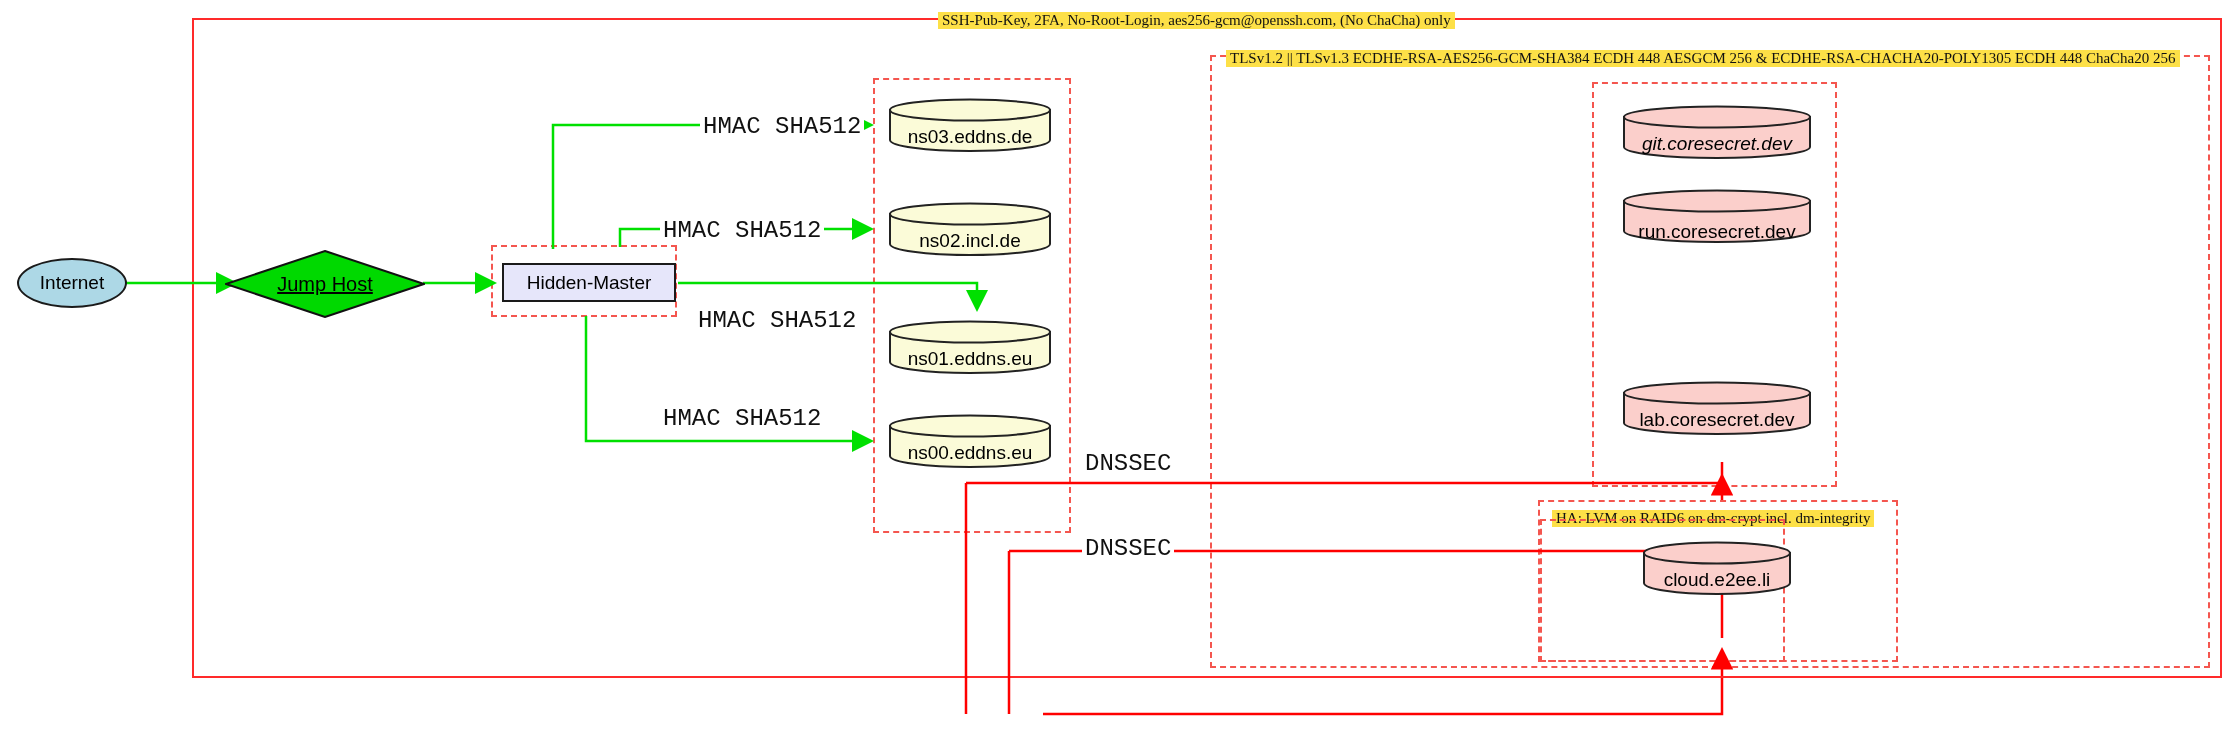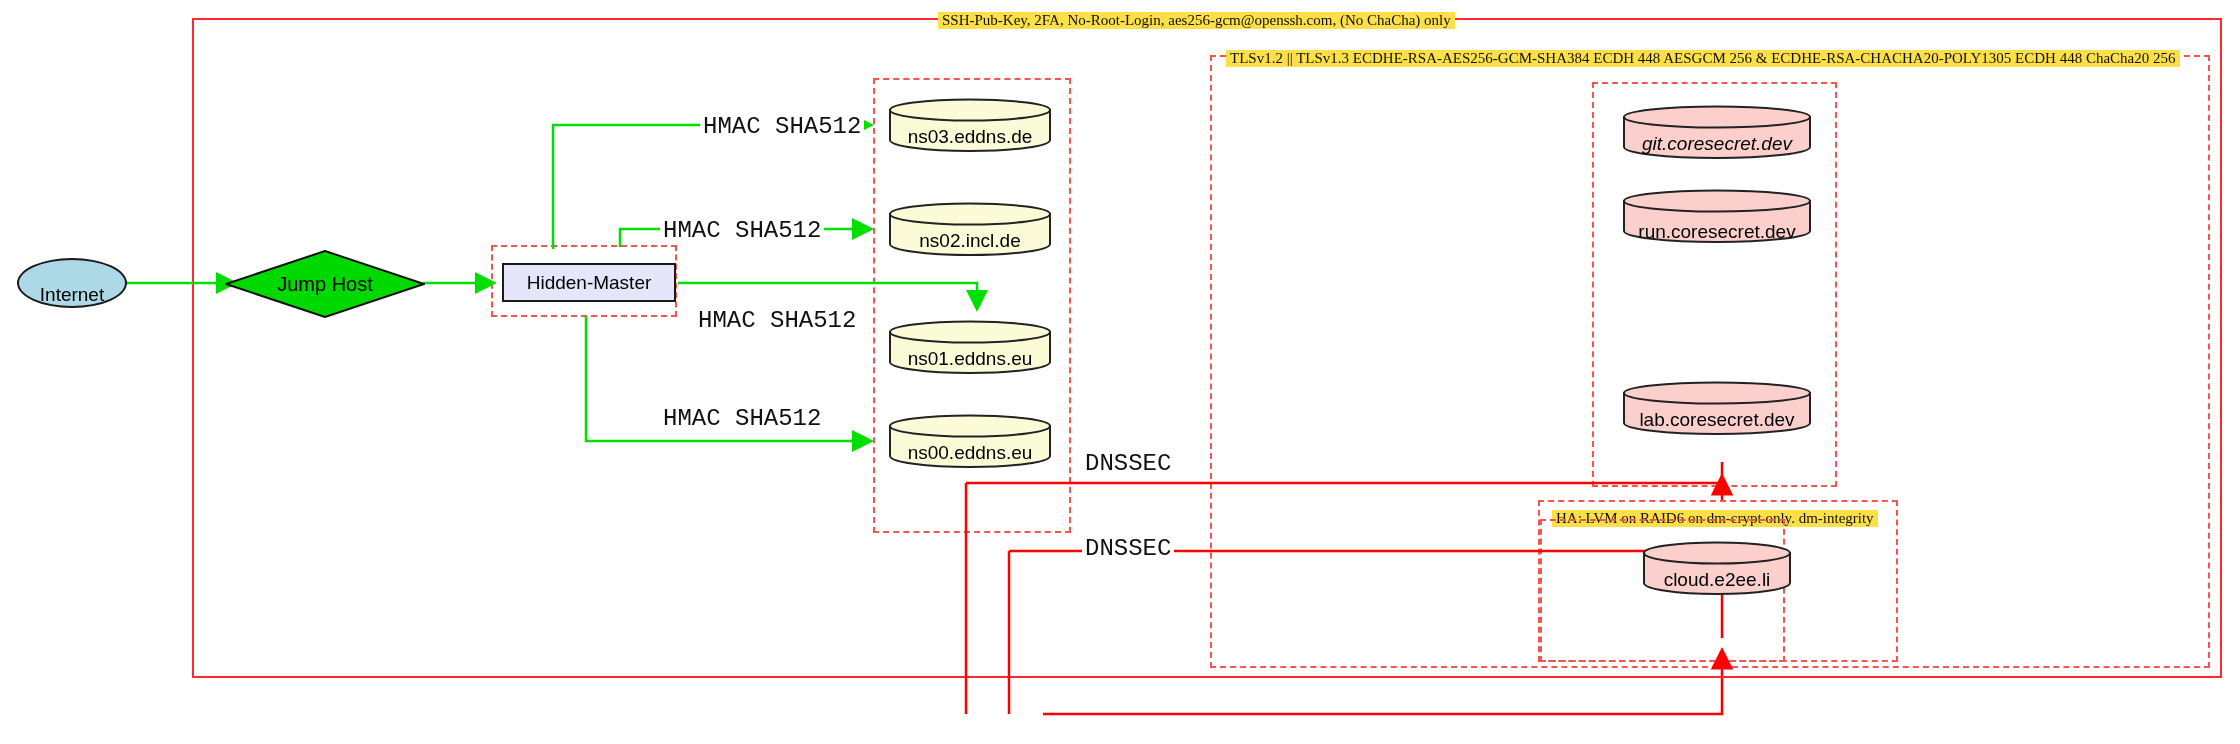--- a/index.html
+++ b/index.html
@@ -20,21 +20,21 @@
     position:absolute;white-space:nowrap;
     font-family:"Liberation Serif", serif;
     font-size:15px;color:#111;background:#fde047;padding:0 4px;
   }
 
   
   .node{position:absolute;box-sizing:border-box;}
 
   .ellipse{
     border:2px solid #1a1a1a;border-radius:50%;
-    display:flex;align-items:flex-end;justify-content:center;
+    display:flex;align-items:center;justify-content:center;
     background:#add8e6;font-size:19px;color:#000;
   }
 
   .diamond-wrap{position:absolute;display:flex;align-items:center;justify-content:center;}
   .diamond-wrap svg{position:absolute;left:0;top:0;}
   .diamond-label{position:relative;font-size:20px;color:#000;z-index:2;}
 
   .cyl{
     position:absolute;
     display:flex;align-items:center;justify-content:center;
@@ -66,21 +66,21 @@
   <div class="cluster dashed" style="left:1210px;top:55px;width:1000px;height:613px;"></div>
   <div class="cluster-label" style="left:1226px;top:50px;">TLSv1.2 || TLSv1.3 ECDHE-RSA-AES256-GCM-SHA384 ECDH 448 AESGCM 256 &amp; ECDHE-RSA-CHACHA20-POLY1305 ECDH 448 ChaCha20 256</div>
 
   <div class="cluster dashed" style="left:873px;top:78px;width:198px;height:455px;"></div>
 
   <div class="cluster dashed" style="left:491px;top:245px;width:186px;height:72px;"></div>
 
   <div class="cluster dashed" style="left:1592px;top:82px;width:245px;height:405px;"></div>
 
   <div class="cluster dashed" style="left:1538px;top:500px;width:360px;height:162px;"></div>
-  <div class="cluster-label" style="left:1552px;top:510px;">HA: LVM on RAID6 on dm-crypt only. dm-integrity</div>
+  <div class="cluster-label" style="left:1552px;top:510px;">HA: LVM on RAID6 on dm-crypt incl. dm-integrity</div>
 
   <div class="cluster dashed" style="left:1540px;top:519px;width:245px;height:143px;"></div>
 
   <svg id="wires" viewBox="0 0 2240 744">
     <defs>
       <marker id="grn" markerWidth="9" markerHeight="9" refX="7" refY="4.5" orient="auto">
         <path d="M0,0 L9,4.5 L0,9 z" fill="#00e000"></path>
       </marker>
       <marker id="red" markerWidth="9" markerHeight="9" refX="7" refY="4.5" orient="auto">
         <path d="M0,0 L9,4.5 L0,9 z" fill="#ff0000"></path>
@@ -107,21 +107,21 @@
     <path d="M1722,676 L1722,652" stroke="#ff0000" stroke-width="2.5" fill="none" marker-end="url(#red)"></path>
     <path d="M1009,551 L1009,714" stroke="#ff0000" stroke-width="2.5" fill="none"></path>
 
     <path d="M1043,714 L1722,714 L1722,678" stroke="#ff0000" stroke-width="2.5" fill="none"></path>
   </svg>
 
   <div class="node ellipse" style="left:17px;top:258px;width:110px;height:50px;">
     <span>Internet</span>
   </div>
 
-  <div class="diamond-wrap" style="left:225px;top:250px;width:200px;height:68px;">
+  <div class="diamond-wrap" style="left:225px;top:250px;width:200px;height:68px;text-decoration:underline;">
     <svg width="200" height="68" viewBox="0 0 200 68">
       <polygon points="100,1 199,34 100,67 1,34" fill="#00d900" stroke="#111" stroke-width="2"></polygon>
     </svg>
     <span class="diamond-label">Jump Host</span>
   </div>
 
   <div class="node rect-node" style="left:502px;top:263px;width:174px;height:39px;">
     <span>Hidden-Master</span>
   </div>
 

